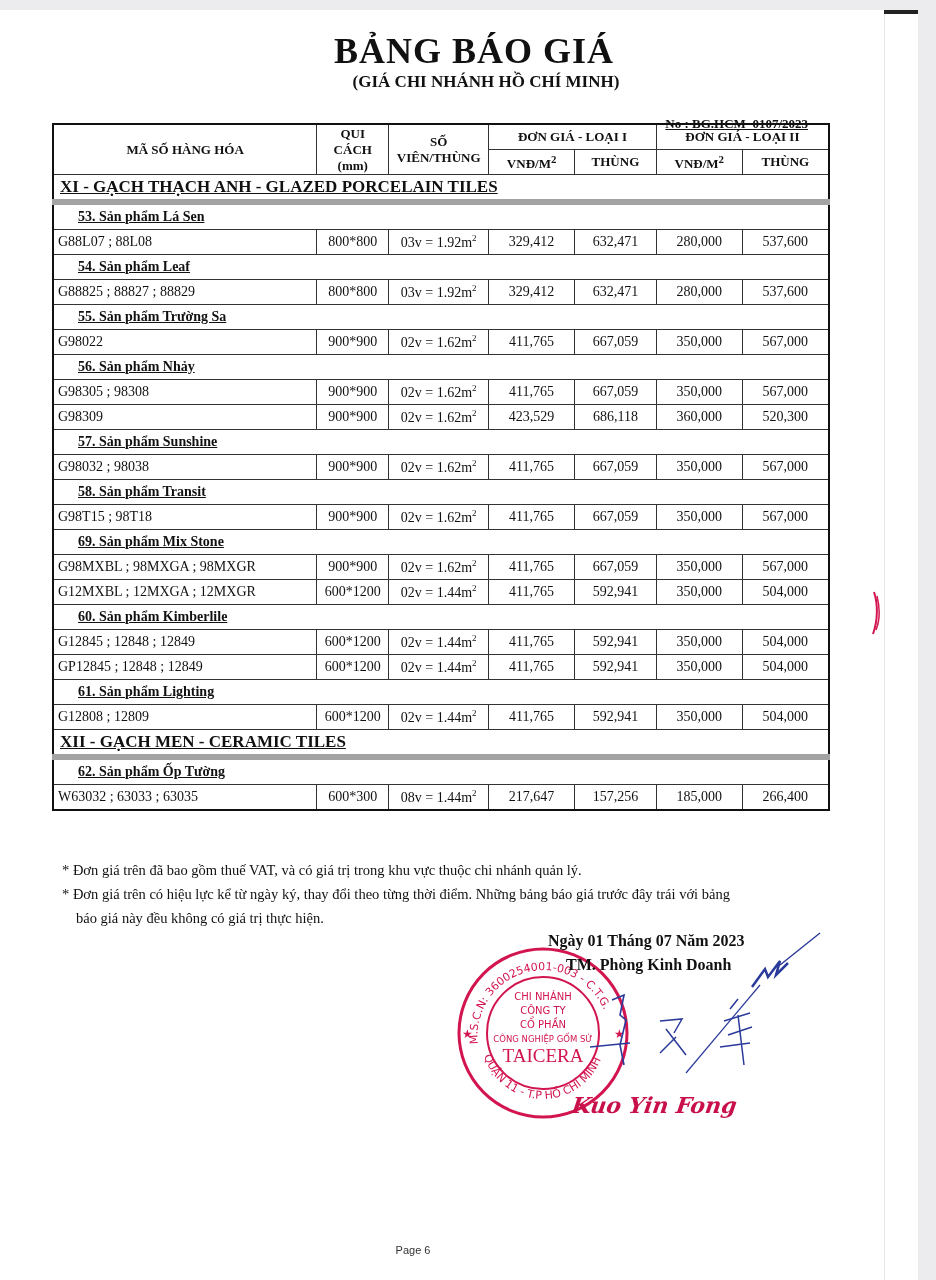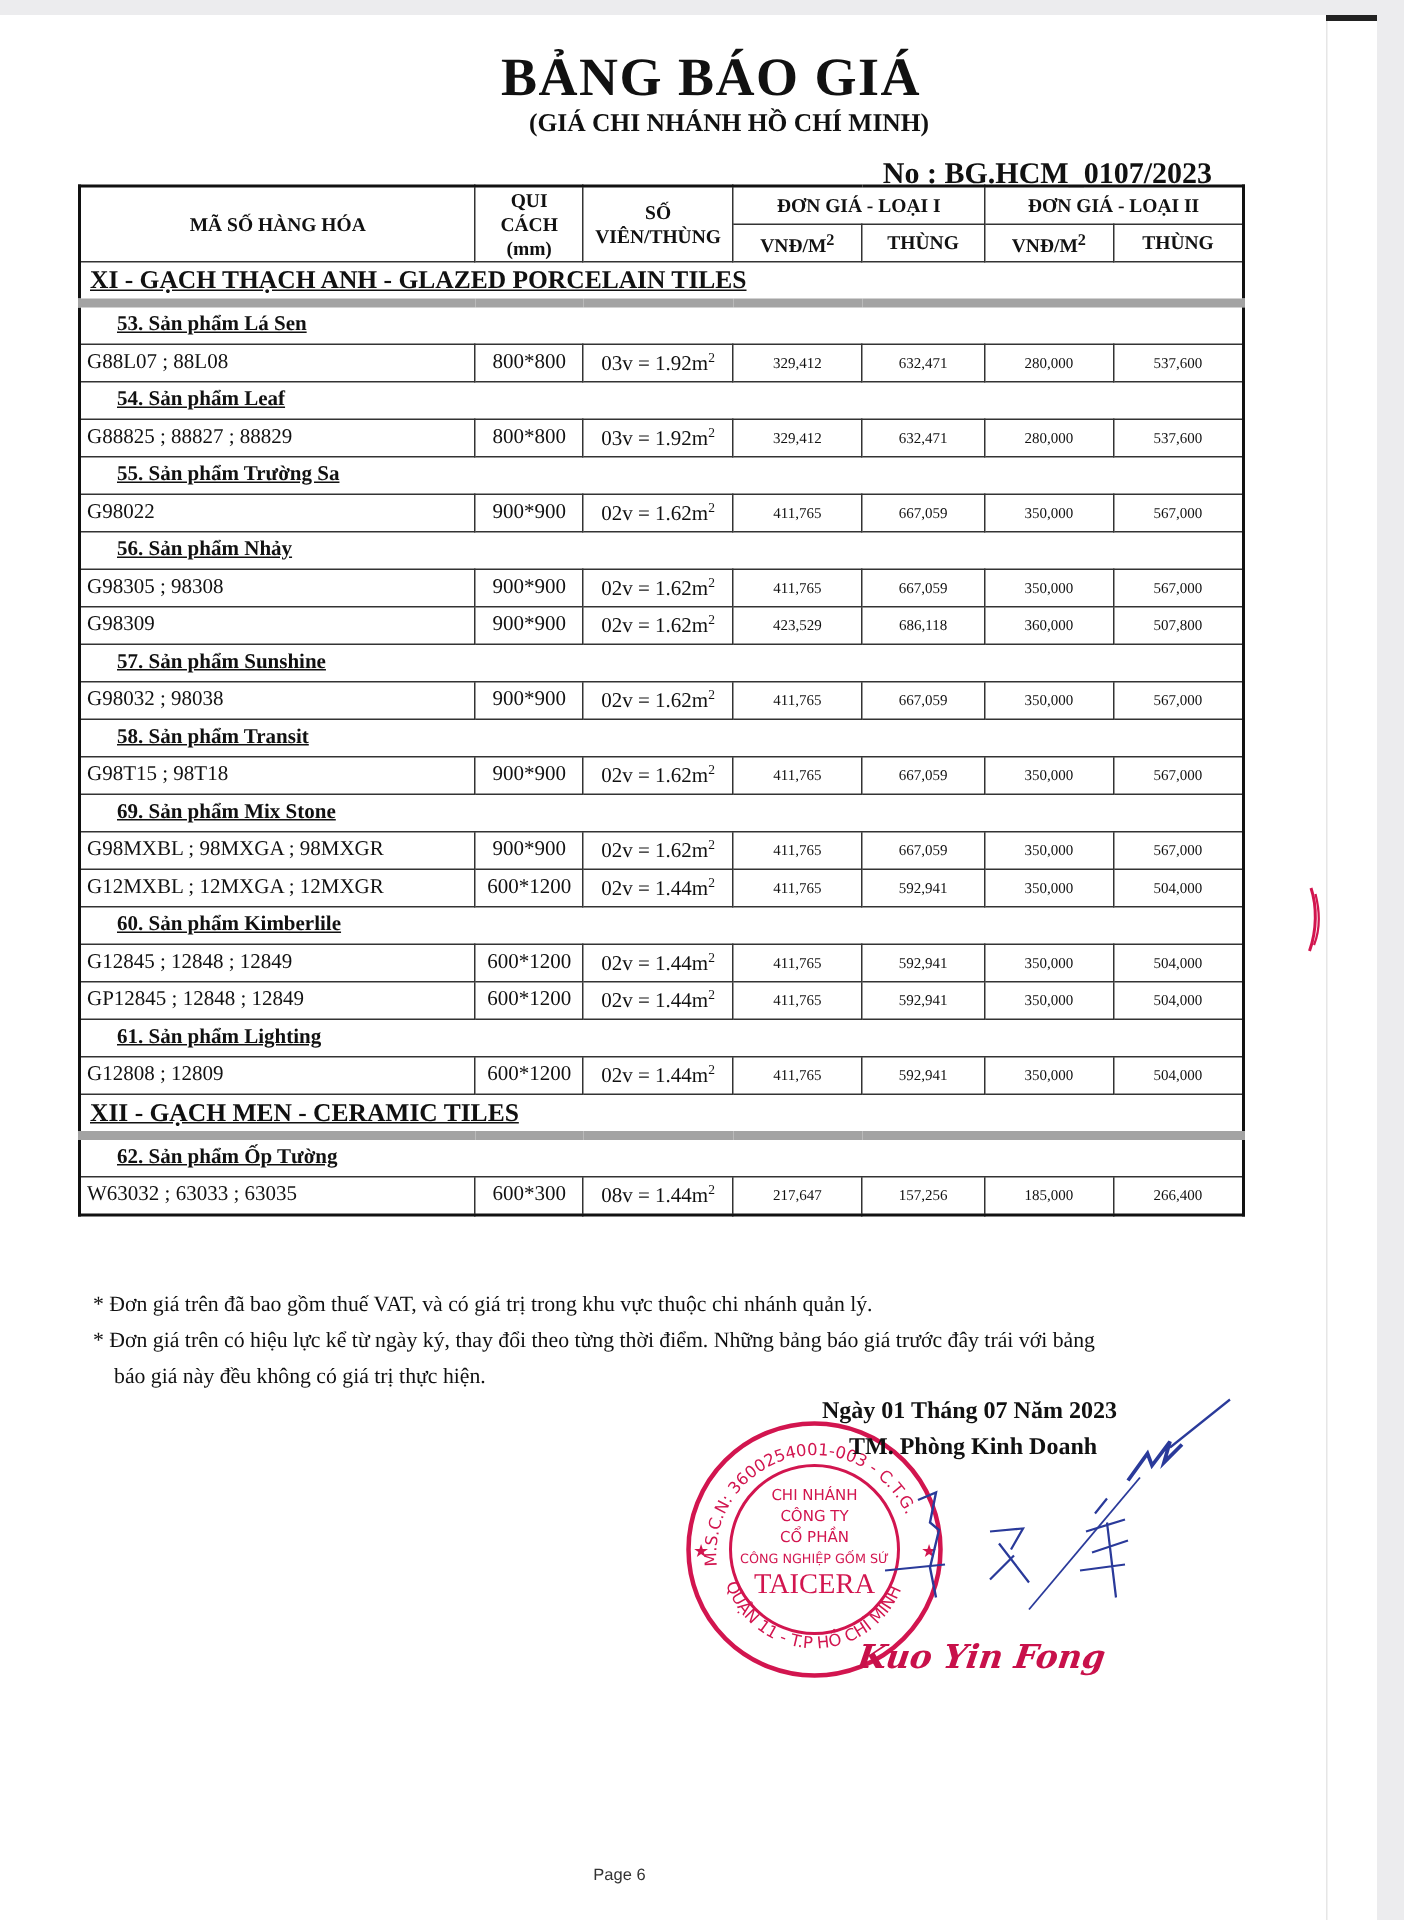--- a/index.html
+++ b/index.html
@@ -20,33 +20,33 @@
   .corner-mark { position: absolute; left: 884px; top: 10px; width: 34px; height: 4px; background: #222; }
   .title {
     position: absolute; left: 0; width: 936px; top: 30px; text-align: center;
     font-size: 36px; font-weight: bold; letter-spacing: 1px; padding-left: 12px; box-sizing: border-box;
   }
   .subtitle {
     position: absolute; left: 0; width: 936px; top: 72px; text-align: center;
     font-size: 17px; font-weight: bold; padding-left: 36px; box-sizing: border-box;
   }
   .docno {
-    position: absolute; right: 128px; top: 105px; font-size: 20px; font-weight: bold;
+    position: absolute; right: 128px; top: 116px; font-size: 13px; font-weight: bold; text-decoration: underline;
   }
   table.price {
     position: absolute; left: 52px; top: 123px; width: 778px;
     border-collapse: collapse; border: 2px solid #111; font-size: 14px;
   }
   table.price th, table.price td { border: 1px solid #333; padding: 0 4px; height: 24px; }
   table.price th { font-weight: bold; font-size: 13px; text-align: center; line-height: 16px; }
   .hdr-top th { height: 27px; }
   .hdr-bot th { height: 34px; }
   td.code { text-align: left; padding-left: 6px; }
   td.num, td.size, td.qty { text-align: center; }
-  td.num { font-size: 10px; }
+  td.num { font-size: 14px; }
   td.qty sup { font-size: 9px; }
   tr.sec td {
     font-weight: bold; font-size: 17px; text-decoration: underline; text-align: left;
     padding-left: 6px; height: 24px; border-bottom: 6px solid #a3a3a3;
   }
   tr.grp td {
     font-weight: bold; font-size: 14px; text-decoration: underline; text-align: left;
     padding-left: 24px; height: 24px; font-family: Liberation Serif, serif;
   }
   .notes { position: absolute; left: 62px; top: 858px; width: 770px; font-size: 14.5px; line-height: 24px; }
@@ -156,21 +156,21 @@
         <td class="num">350,000</td>
         <td class="num">567,000</td>
       </tr>
       <tr>
         <td class="code">G98309</td>
         <td class="size">900*900</td>
         <td class="qty"><span>02v = 1.62m</span><sup>2</sup></td>
         <td class="num">423,529</td>
         <td class="num">686,118</td>
         <td class="num">360,000</td>
-        <td class="num">507,800</td>
+        <td class="num">520,300</td>
       </tr>
       <tr class="grp">
         <td colspan="7">57. Sản phẩm Sunshine</td>
       </tr>
       <tr>
         <td class="code">G98032 ; 98038</td>
         <td class="size">900*900</td>
         <td class="qty"><span>02v = 1.62m</span><sup>2</sup></td>
         <td class="num">411,765</td>
         <td class="num">667,059</td>

